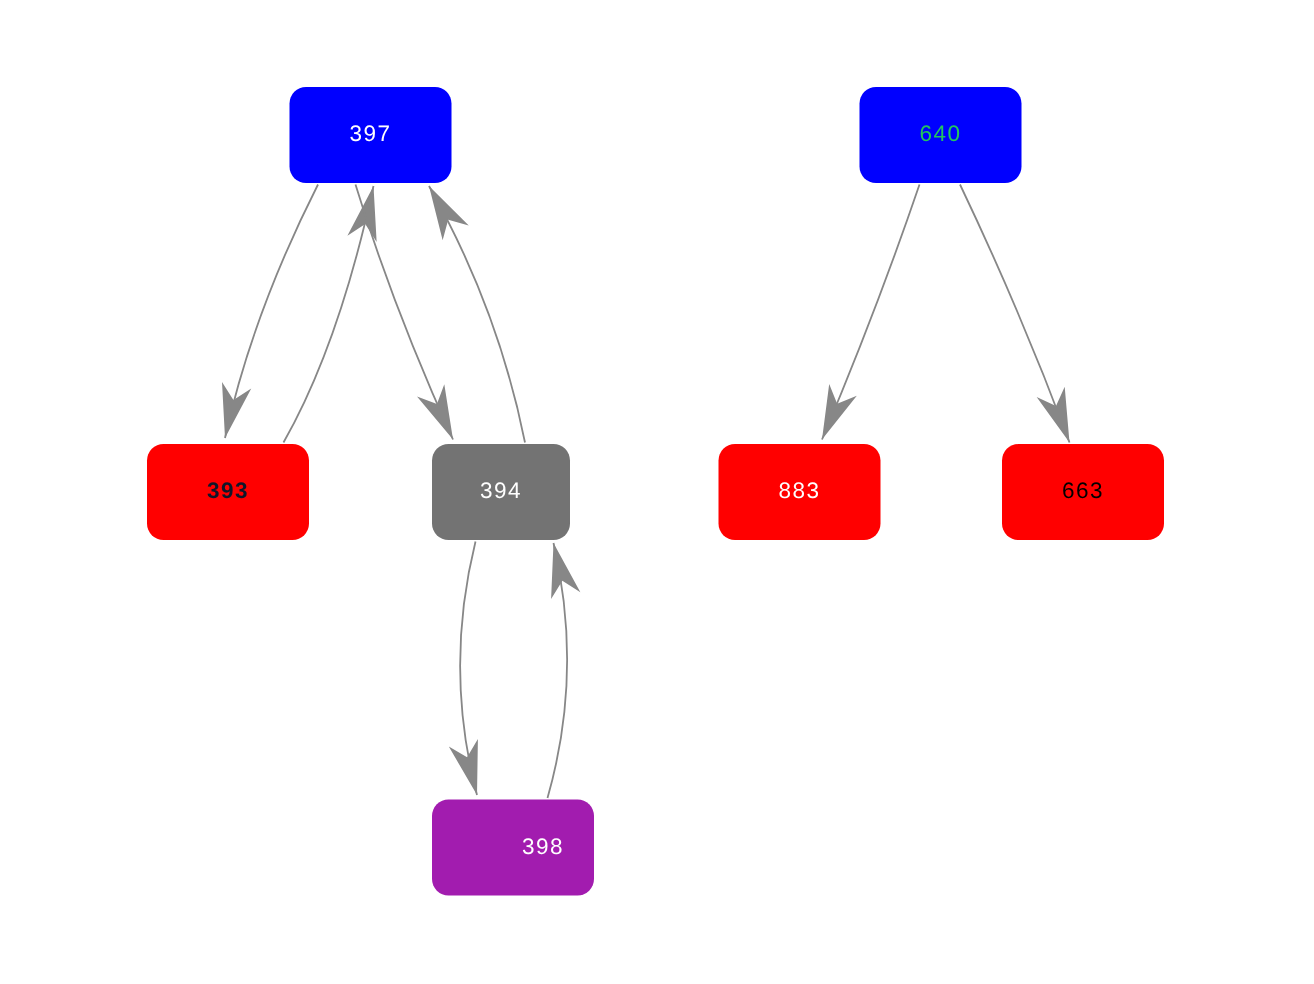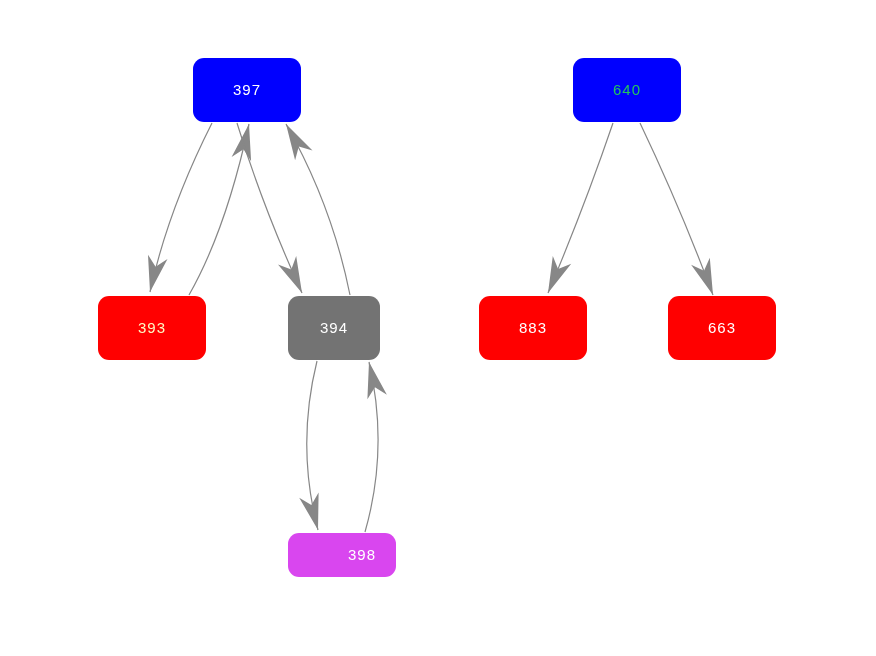--- a/index.html
+++ b/index.html
@@ -61,27 +61,27 @@
       <path d="M 640 123 Q 681 209 713 295" class="edge-path" stroke="#878787"></path>
       <polygon points="713,295 691.1,264.7 704,270.7 709.8,257.8" fill="#878787" stroke="none"></polygon>
     </svg>
 <div class="node" style="left: 193px; top: 58px; width: 108px; height: 64px; background: rgb(0, 0, 255);">
       <span class="node-label" style="color: rgb(255, 255, 255);">397</span>
     </div>
     <div class="node" style="left: 573px; top: 58px; width: 108px; height: 64px; background: rgb(0, 0, 255);">
       <span class="node-label" style="color: #22c55e;">640</span>
     </div>
     <div class="node" style="left: 98px; top: 296px; width: 108px; height: 64px; background: rgb(255, 0, 0);">
-      <span class="node-label" style="color: #fef9c3;">393</span>
+      <span class="node-label" style="color: #0f172a; font-weight: bold;">393</span>
     </div>
     <div class="node" style="left: 288px; top: 296px; width: 92px; height: 64px; background: #737373; text-align: right;">
       <span class="node-label" style="color: rgb(255, 255, 255);">394</span>
     </div>
     <div class="node" style="left: 479px; top: 296px; width: 108px; height: 64px; background: rgb(255, 0, 0);">
       <span class="node-label" style="color: rgb(255, 255, 255);">883</span>
     </div>
     <div class="node" style="left: 668px; top: 296px; width: 108px; height: 64px; background: rgb(255, 0, 0);">
-      <span class="node-label" style="color: #ffffff;">663</span>
+      <span class="node-label" style="color: #000000;">663</span>
     </div>
-    <div class="node" style="left: 288px; top: 533px; width: 108px; height: 44px; background: #d946ef; padding-left: 40px;">
+    <div class="node" style="left: 288px; top: 533px; width: 108px; height: 64px; background: #a21caf; padding-left: 40px;">
       <span class="node-label" style="color: rgb(255, 255, 255);">398</span>
     </div>
   </div>
 
 </body></html>

